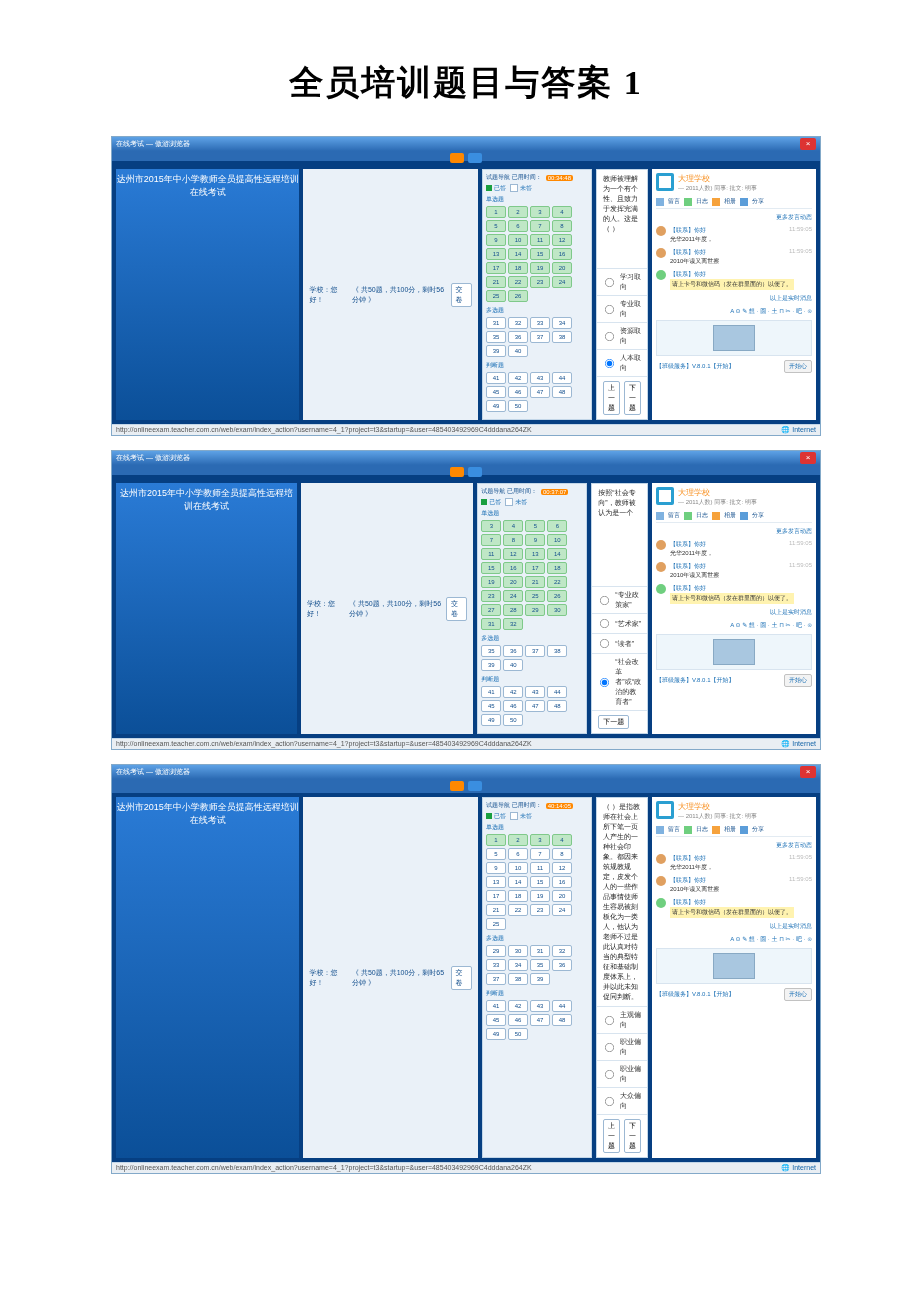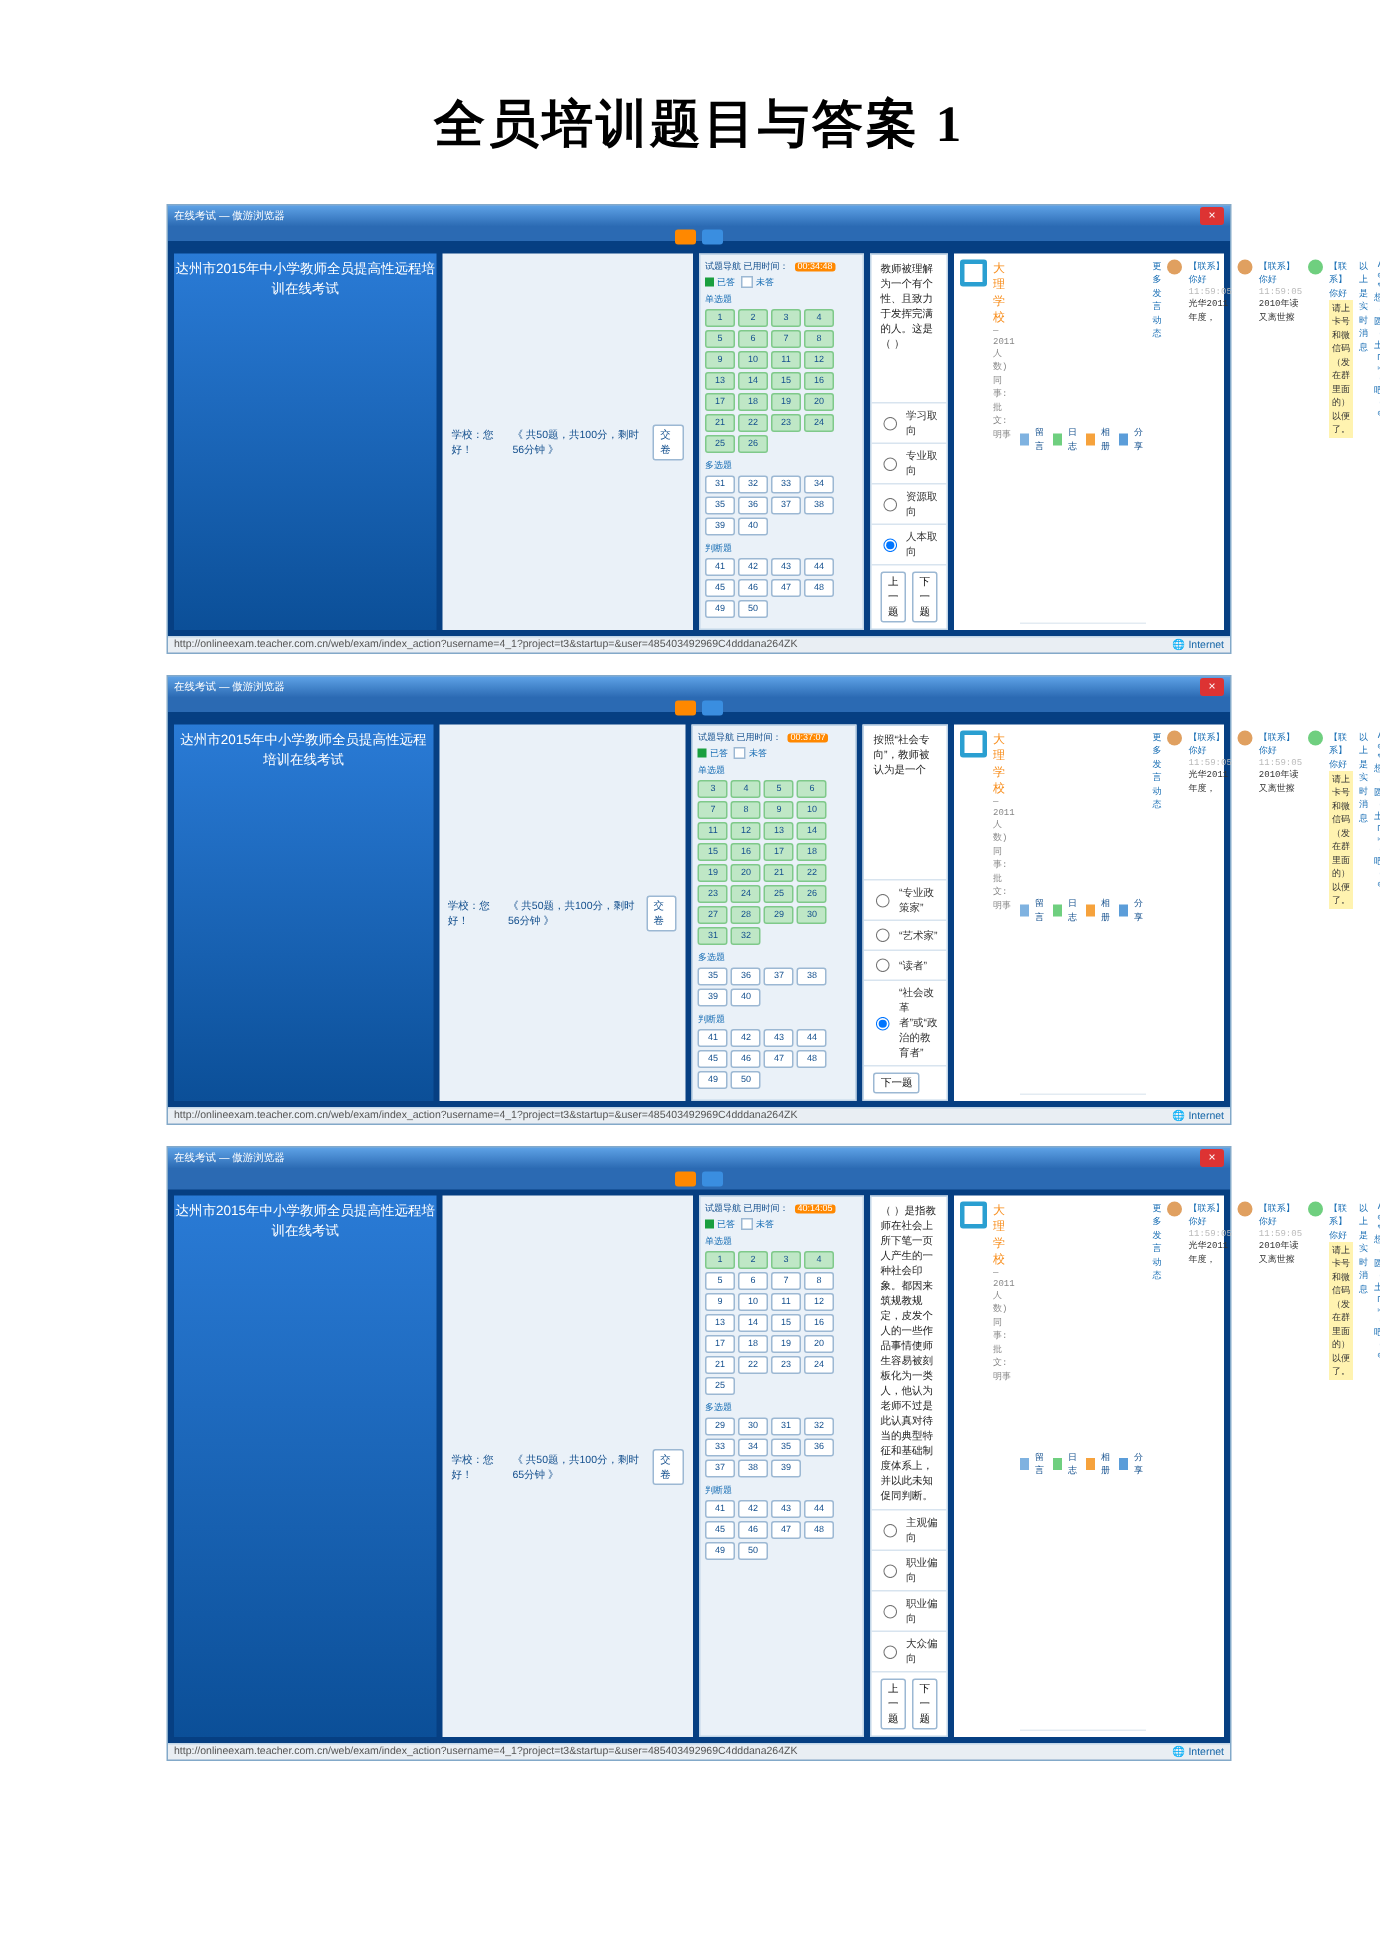--- a/index.html
+++ b/index.html
@@ -187,28 +187,27 @@
   }
   .opt input { transform: scale(0.7); margin:0; }
   .nav-btns {
     border-top: 1px solid #d8e4ef;
     padding: 4px 6px;
     display: flex;
     gap: 4px;
   }
   
   .side-col {
-    width: 180px;
+    width: 164px;
     background: #fff;
     display: flex;
-    flex-direction: row;
+    flex-direction: column;
     gap: 4px;
     padding: 4px;
     box-sizing: border-box;
-    font-family: Liberation Mono, monospace;
   }
   .school-card {
     display:flex;
     gap:4px;
     align-items:flex-start;
   }
   .school-ico {
     width:18px;height:18px;background:#2a9fd1;border-radius:2px;
     position:relative;
   }

